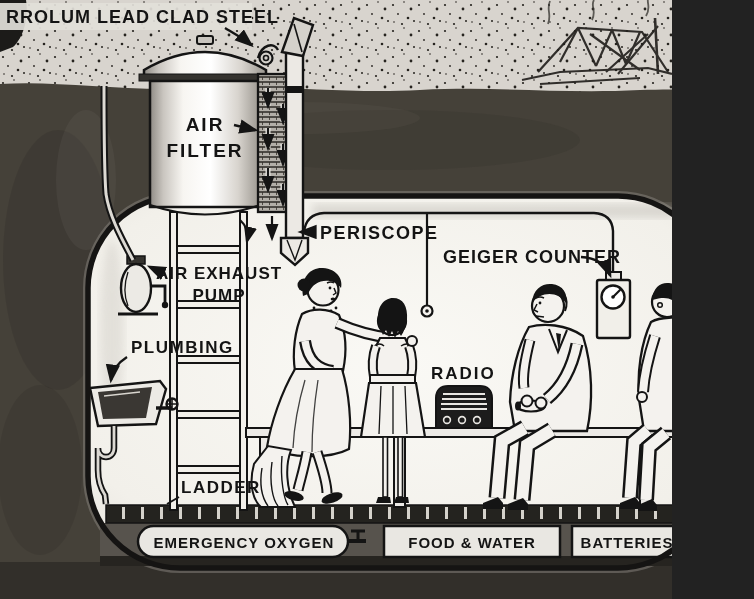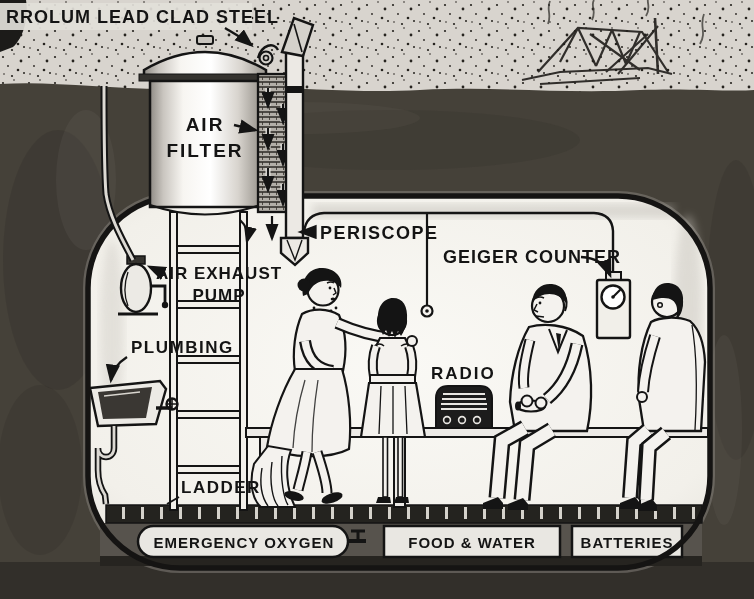--- a/index.html
+++ b/index.html
@@ -1,16 +1,16 @@
 <!DOCTYPE html>
 <html><head>
 <meta charset="utf-8">
 <style>
   html,body{margin:0;padding:0;background:#222;}
-  .stage{position:relative;width:754px;height:599px;overflow:hidden;background:#454139;
+  .stage{position:relative;width:672px;height:599px;overflow:hidden;background:#454139;
          font-family:"Liberation Sans", sans-serif;}
   svg{display:block;}
   text{font-family:"Liberation Sans", sans-serif;font-weight:700;fill:#141414;}
 </style>
 </head>
 <body>
 
 <div class="stage">
 <svg width="754" height="599" viewBox="0 0 754 599">
   <defs>

